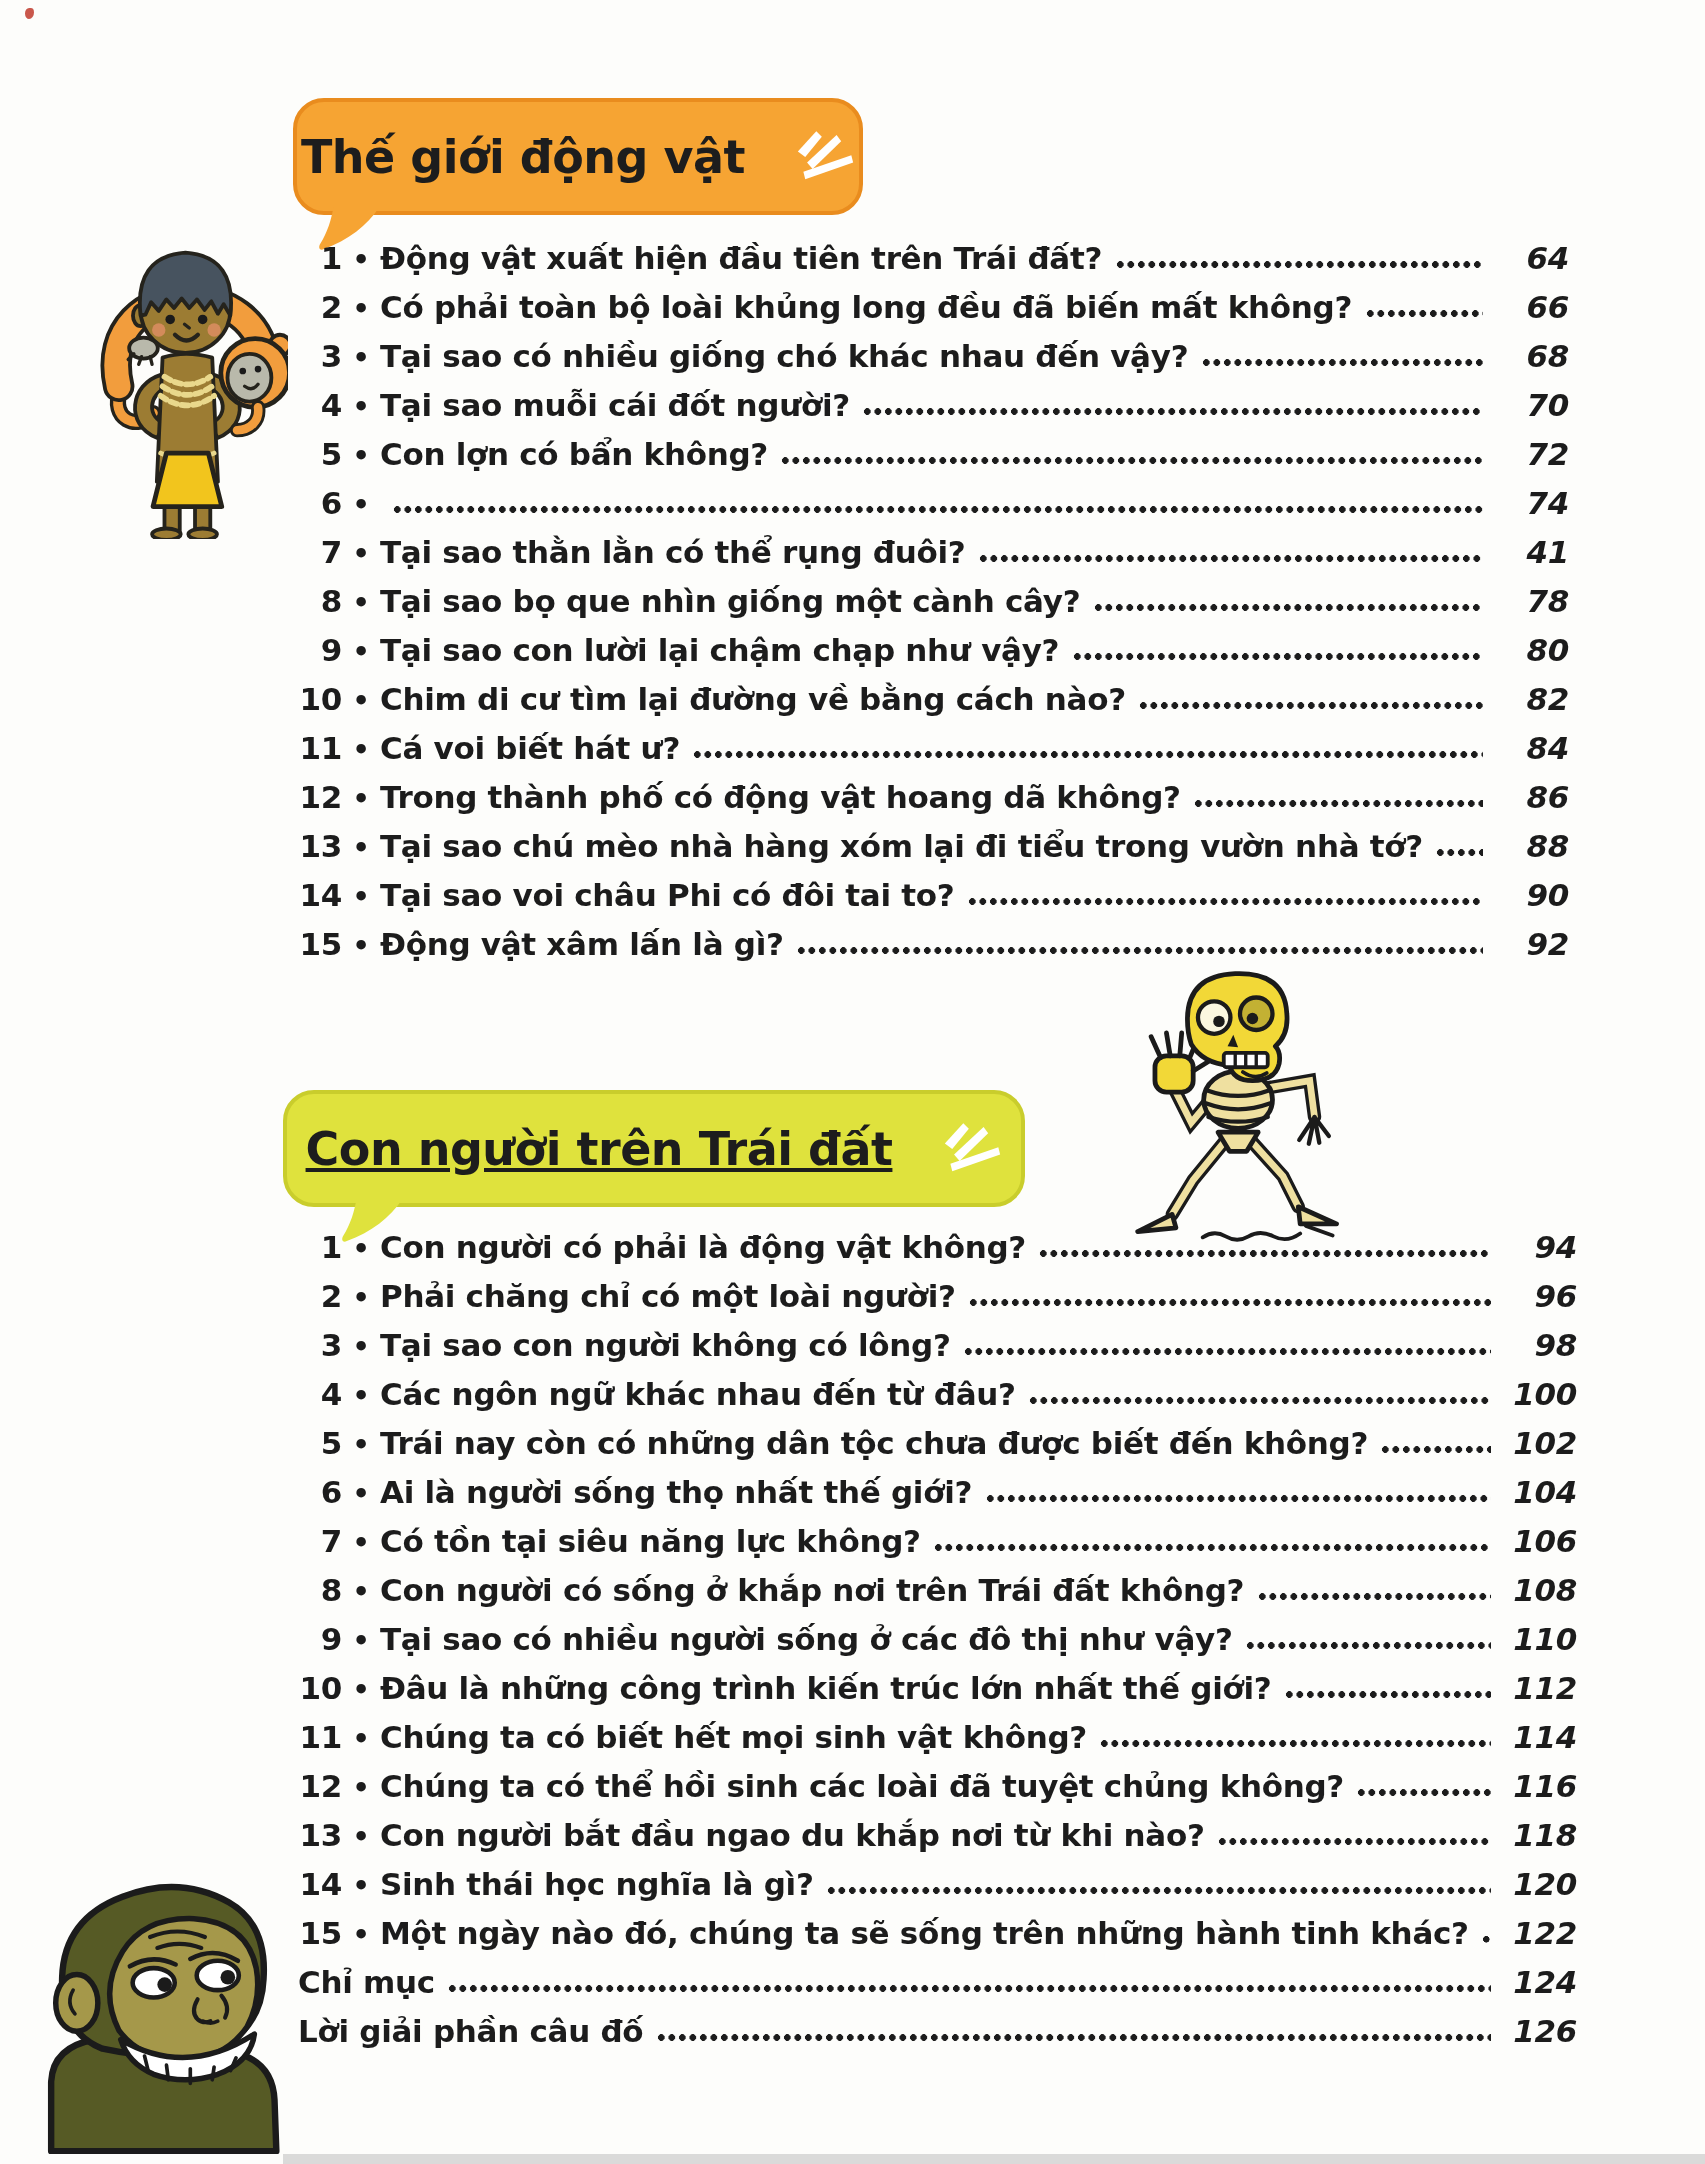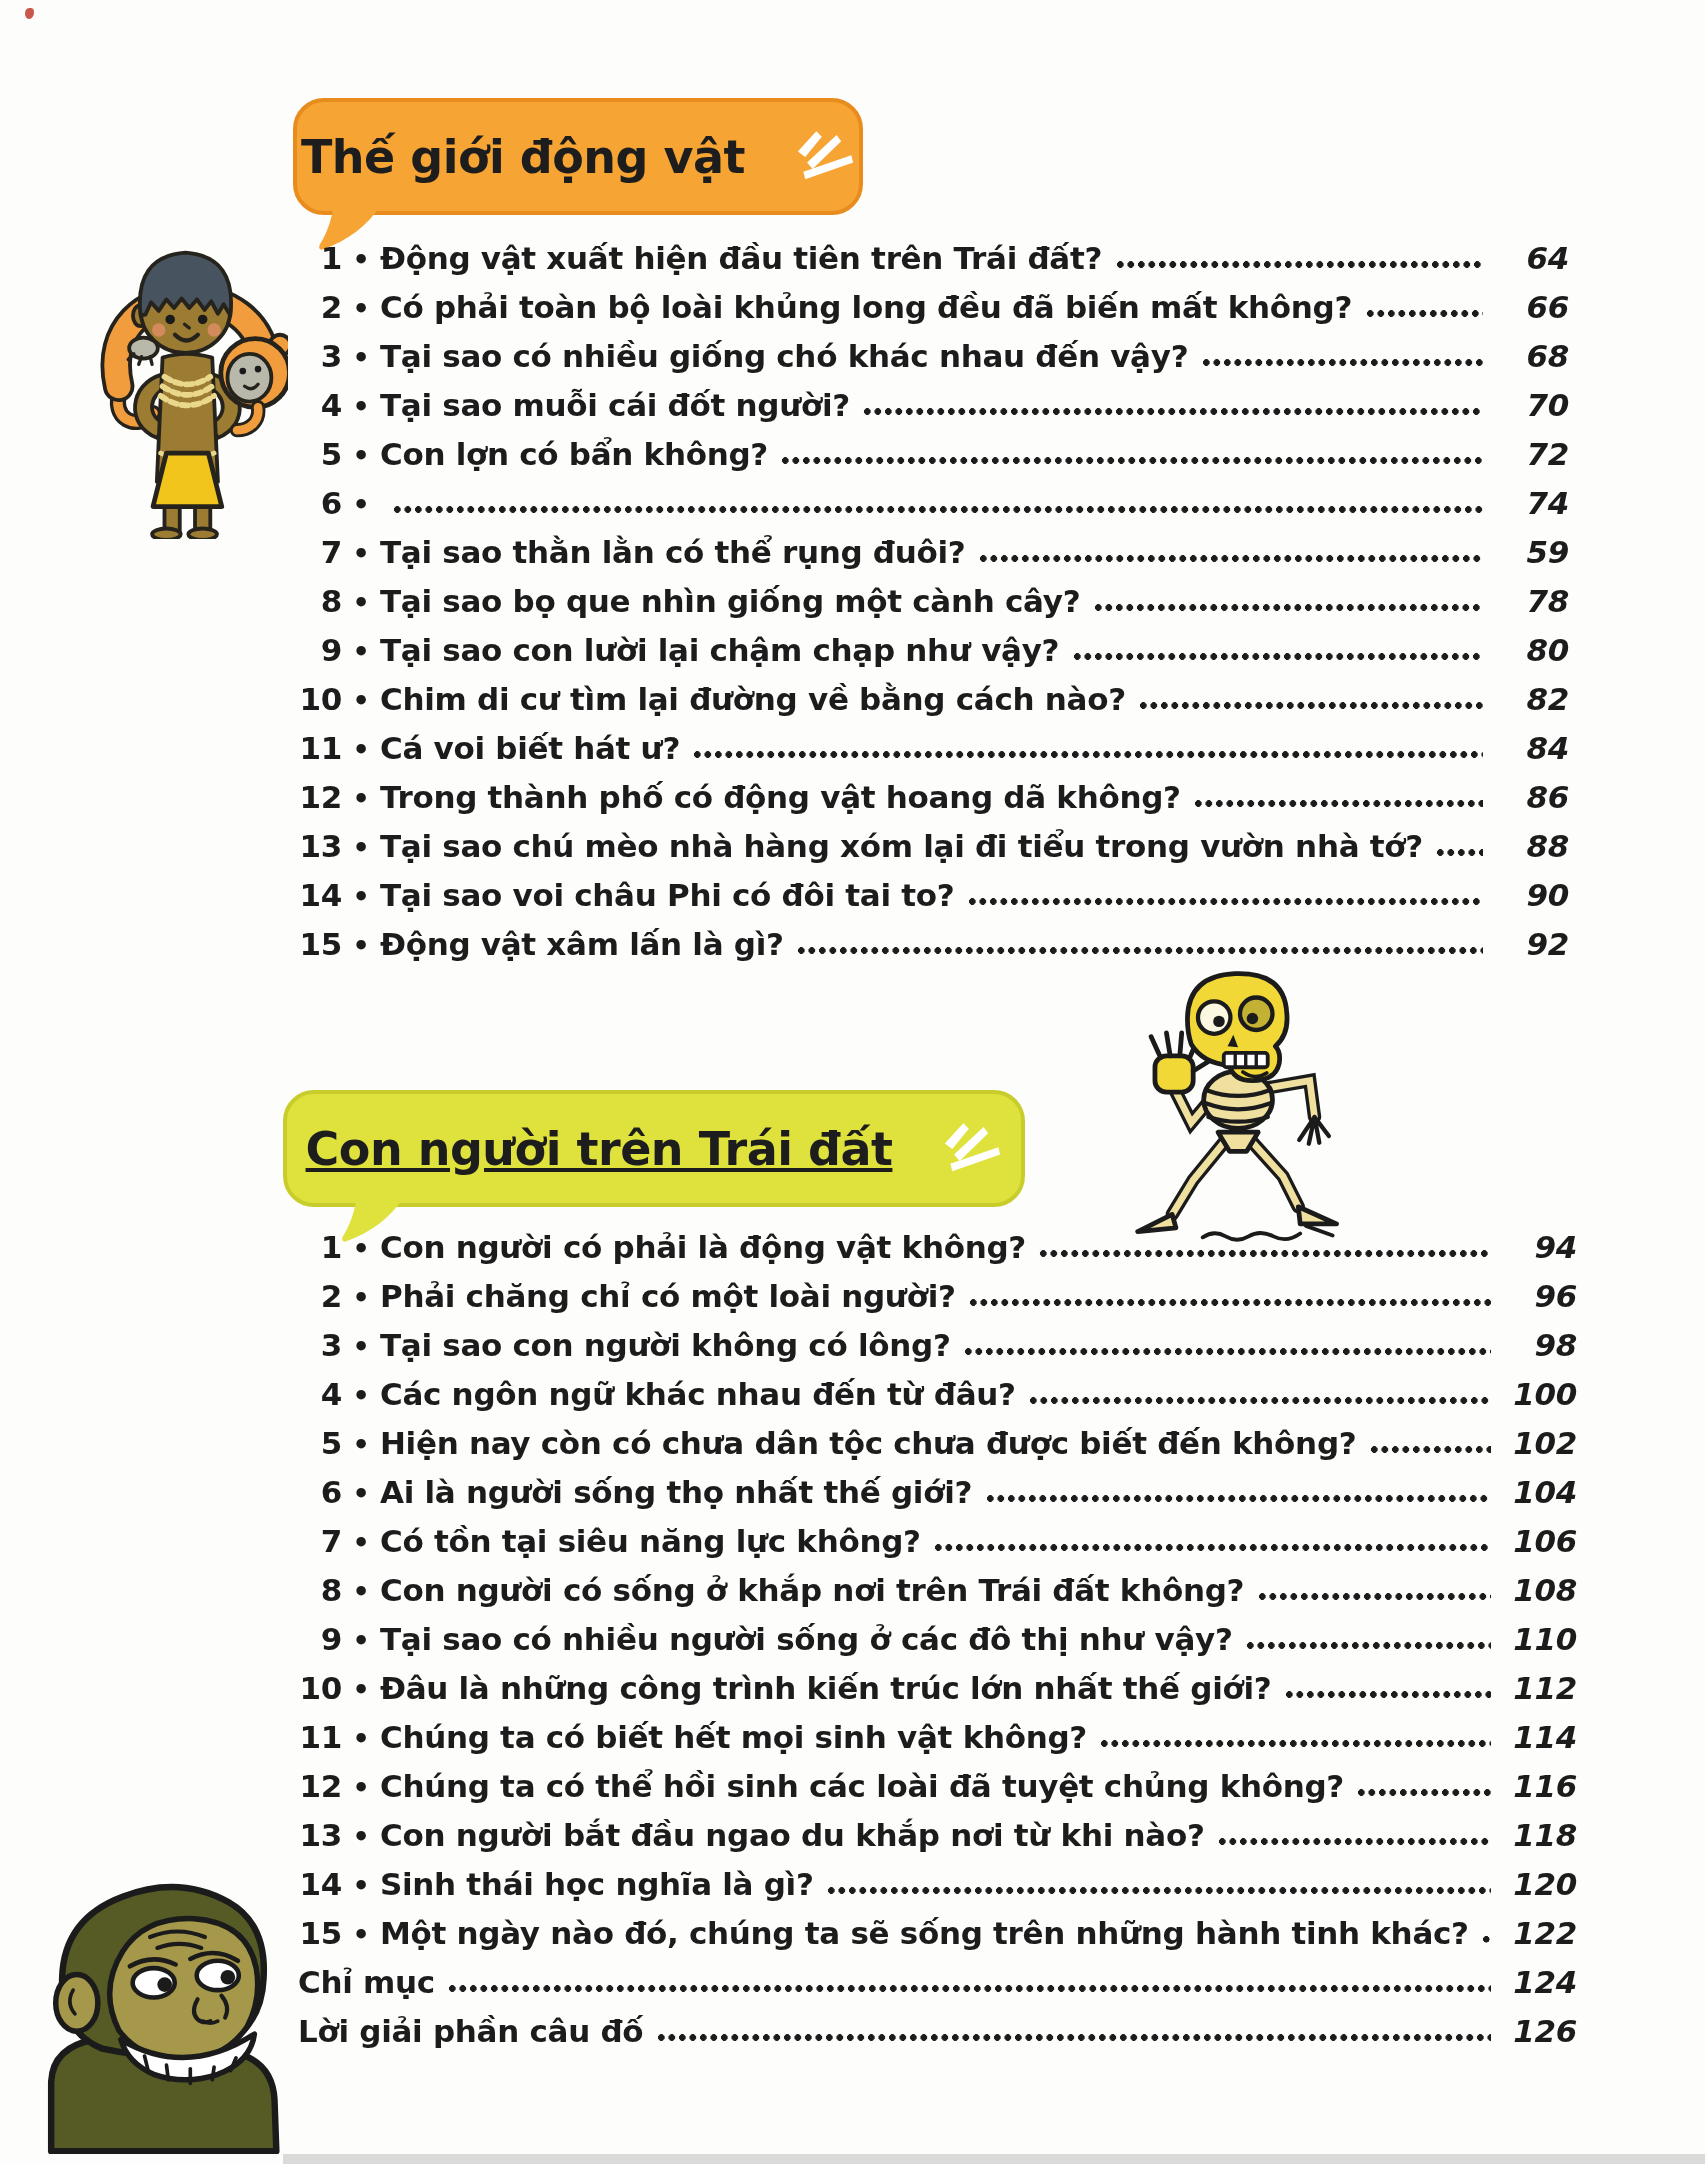--- a/index.html
+++ b/index.html
@@ -117,21 +117,21 @@
     <span class="toc-bullet">•</span>
     <span class="toc-leader"></span>
     <span class="toc-page">74</span>
   </div>
 
   <div class="toc-row">
     <span class="toc-num">7</span>
     <span class="toc-bullet">•</span>
     <span class="toc-title">Tại sao thằn lằn có thể rụng đuôi?</span>
     <span class="toc-leader"></span>
-    <span class="toc-page">59</span>
+    <span class="toc-page">41</span>
   </div>
 
   <div class="toc-row">
     <span class="toc-num">8</span>
     <span class="toc-bullet">•</span>
     <span class="toc-title">Tại sao bọ que nhìn giống một cành cây?</span>
     <span class="toc-leader"></span>
     <span class="toc-page">78</span>
   </div>
 
@@ -305,21 +305,21 @@
     <span class="toc-num">4</span>
     <span class="toc-bullet">•</span>
     <span class="toc-title">Các ngôn ngữ khác nhau đến từ đâu?</span>
     <span class="toc-leader"></span>
     <span class="toc-page">100</span>
   </div>
 
   <div class="toc-row">
     <span class="toc-num">5</span>
     <span class="toc-bullet">•</span>
-    <span class="toc-title">Hiện nay còn có chưa dân tộc chưa được biết đến không?</span>
+    <span class="toc-title">Trái nay còn có những dân tộc chưa được biết đến không?</span>
     <span class="toc-leader"></span>
     <span class="toc-page">102</span>
   </div>
 
   <div class="toc-row">
     <span class="toc-num">6</span>
     <span class="toc-bullet">•</span>
     <span class="toc-title">Ai là người sống thọ nhất thế giới?</span>
     <span class="toc-leader"></span>
     <span class="toc-page">104</span>

